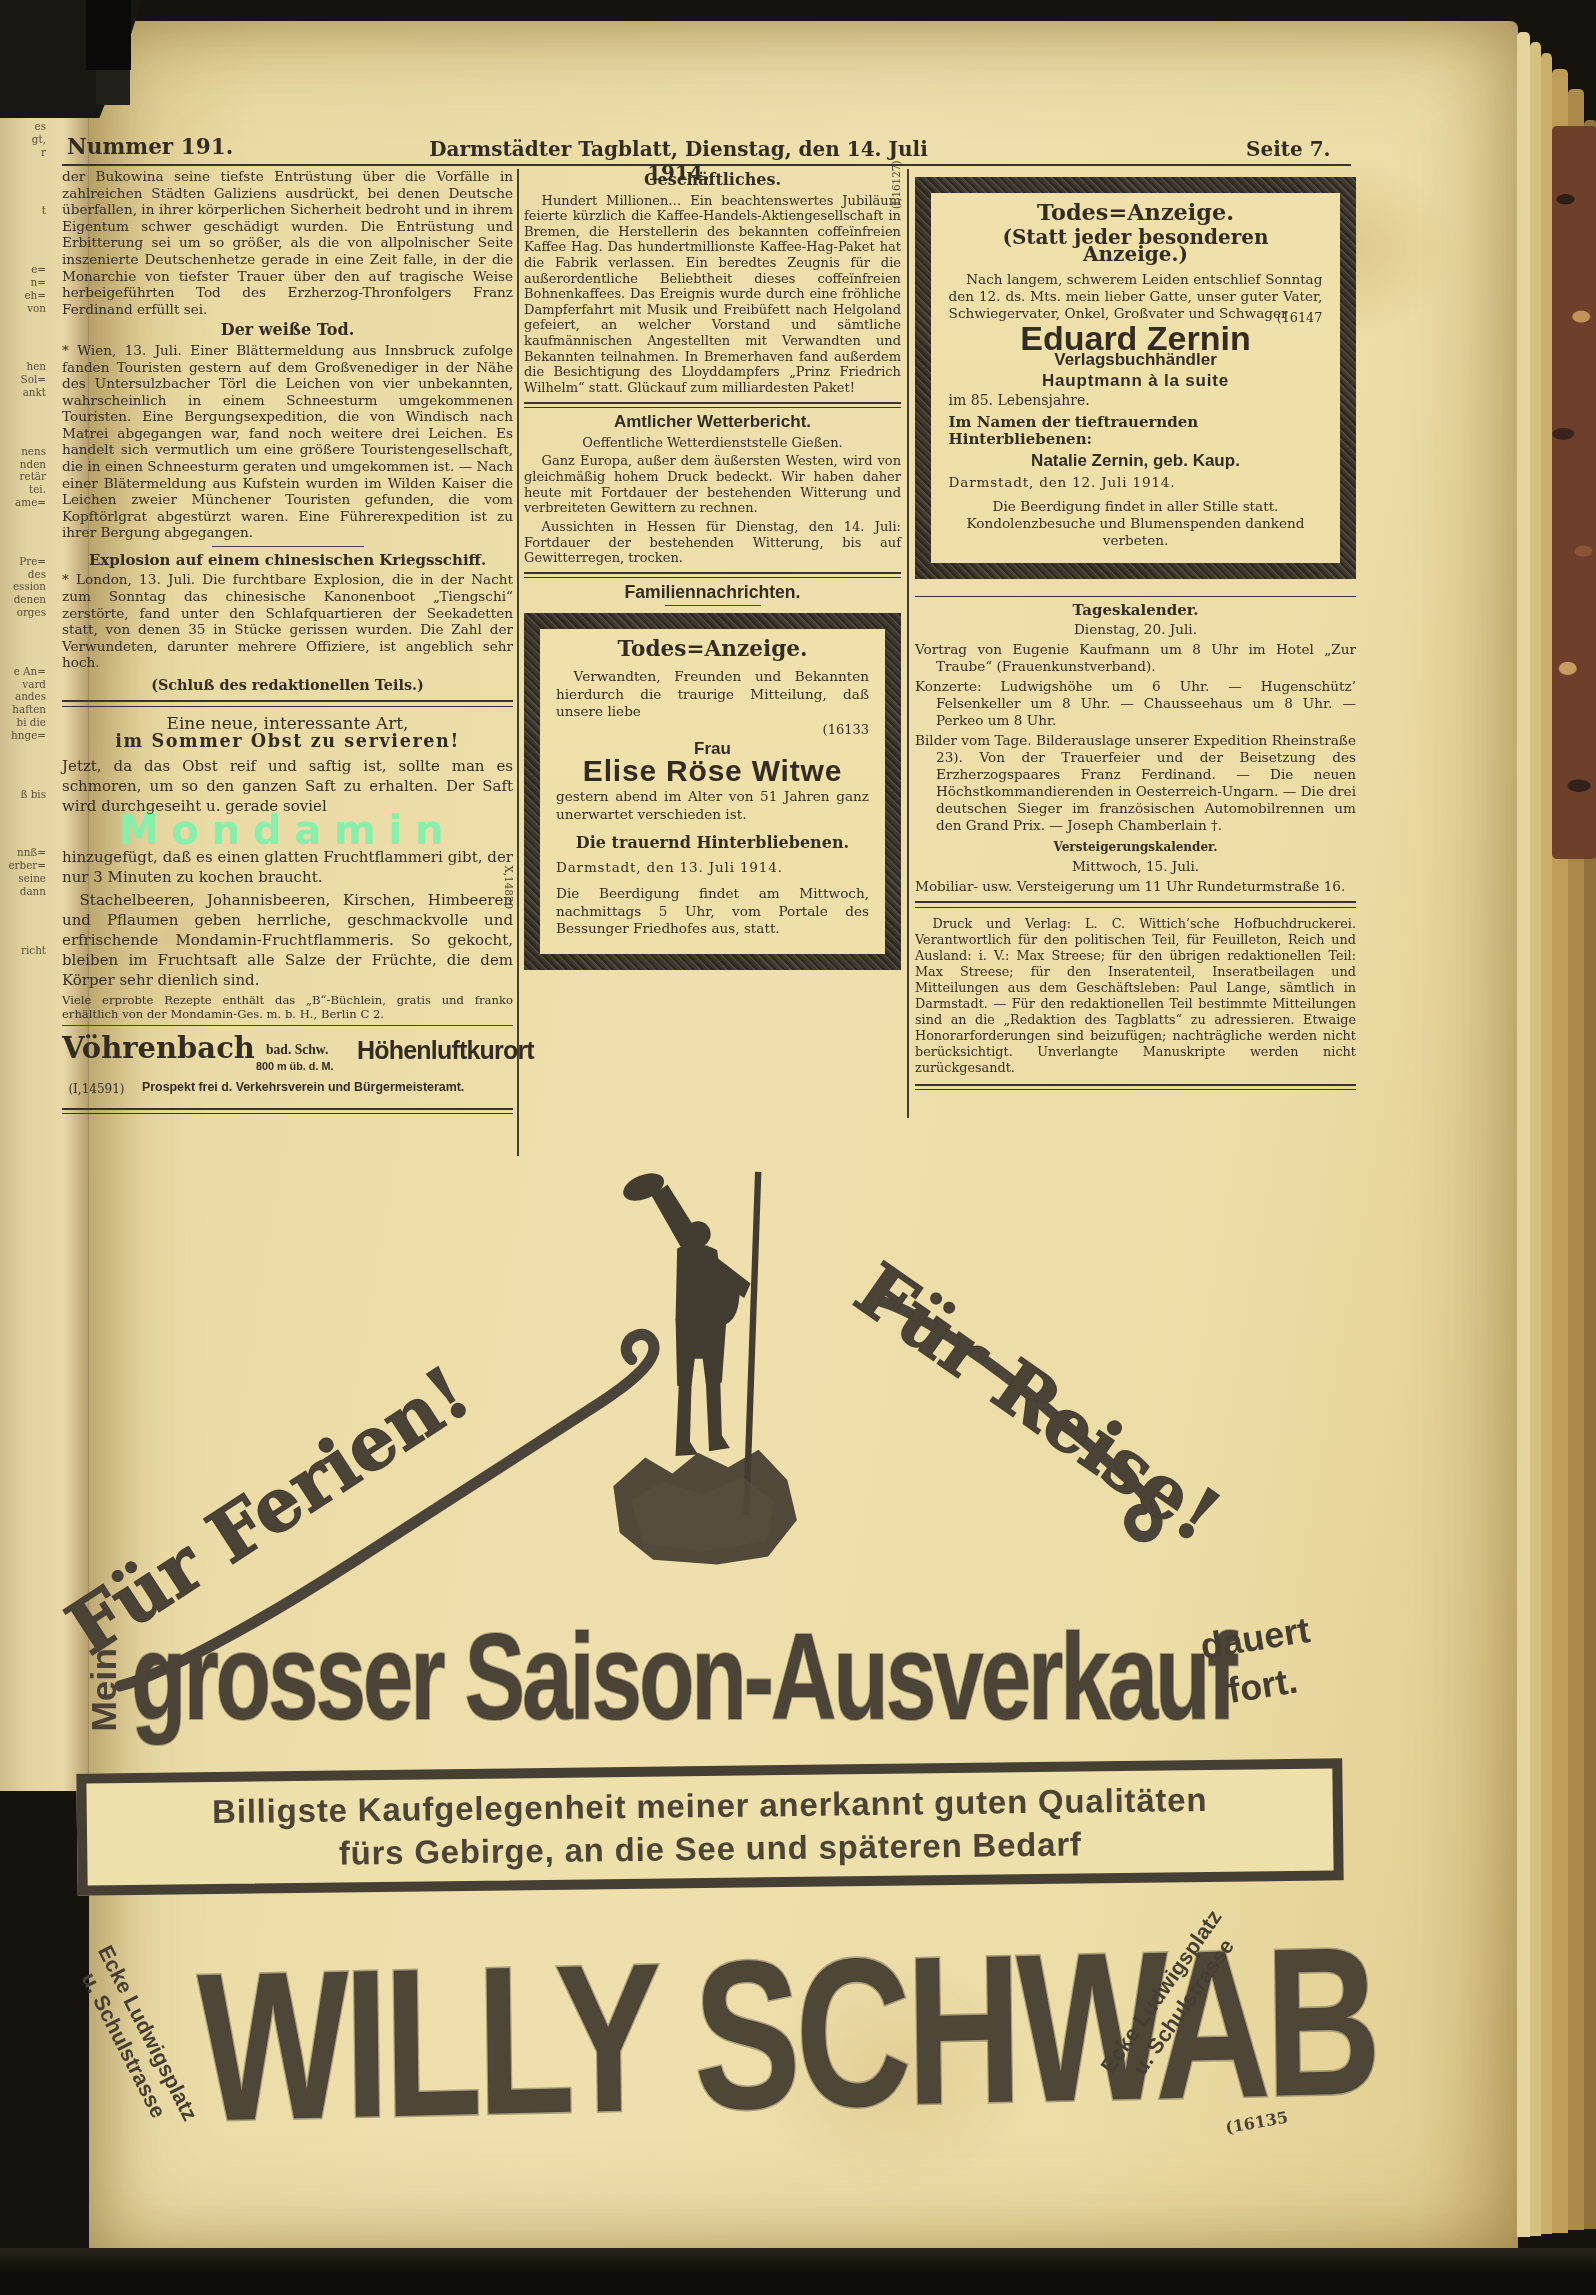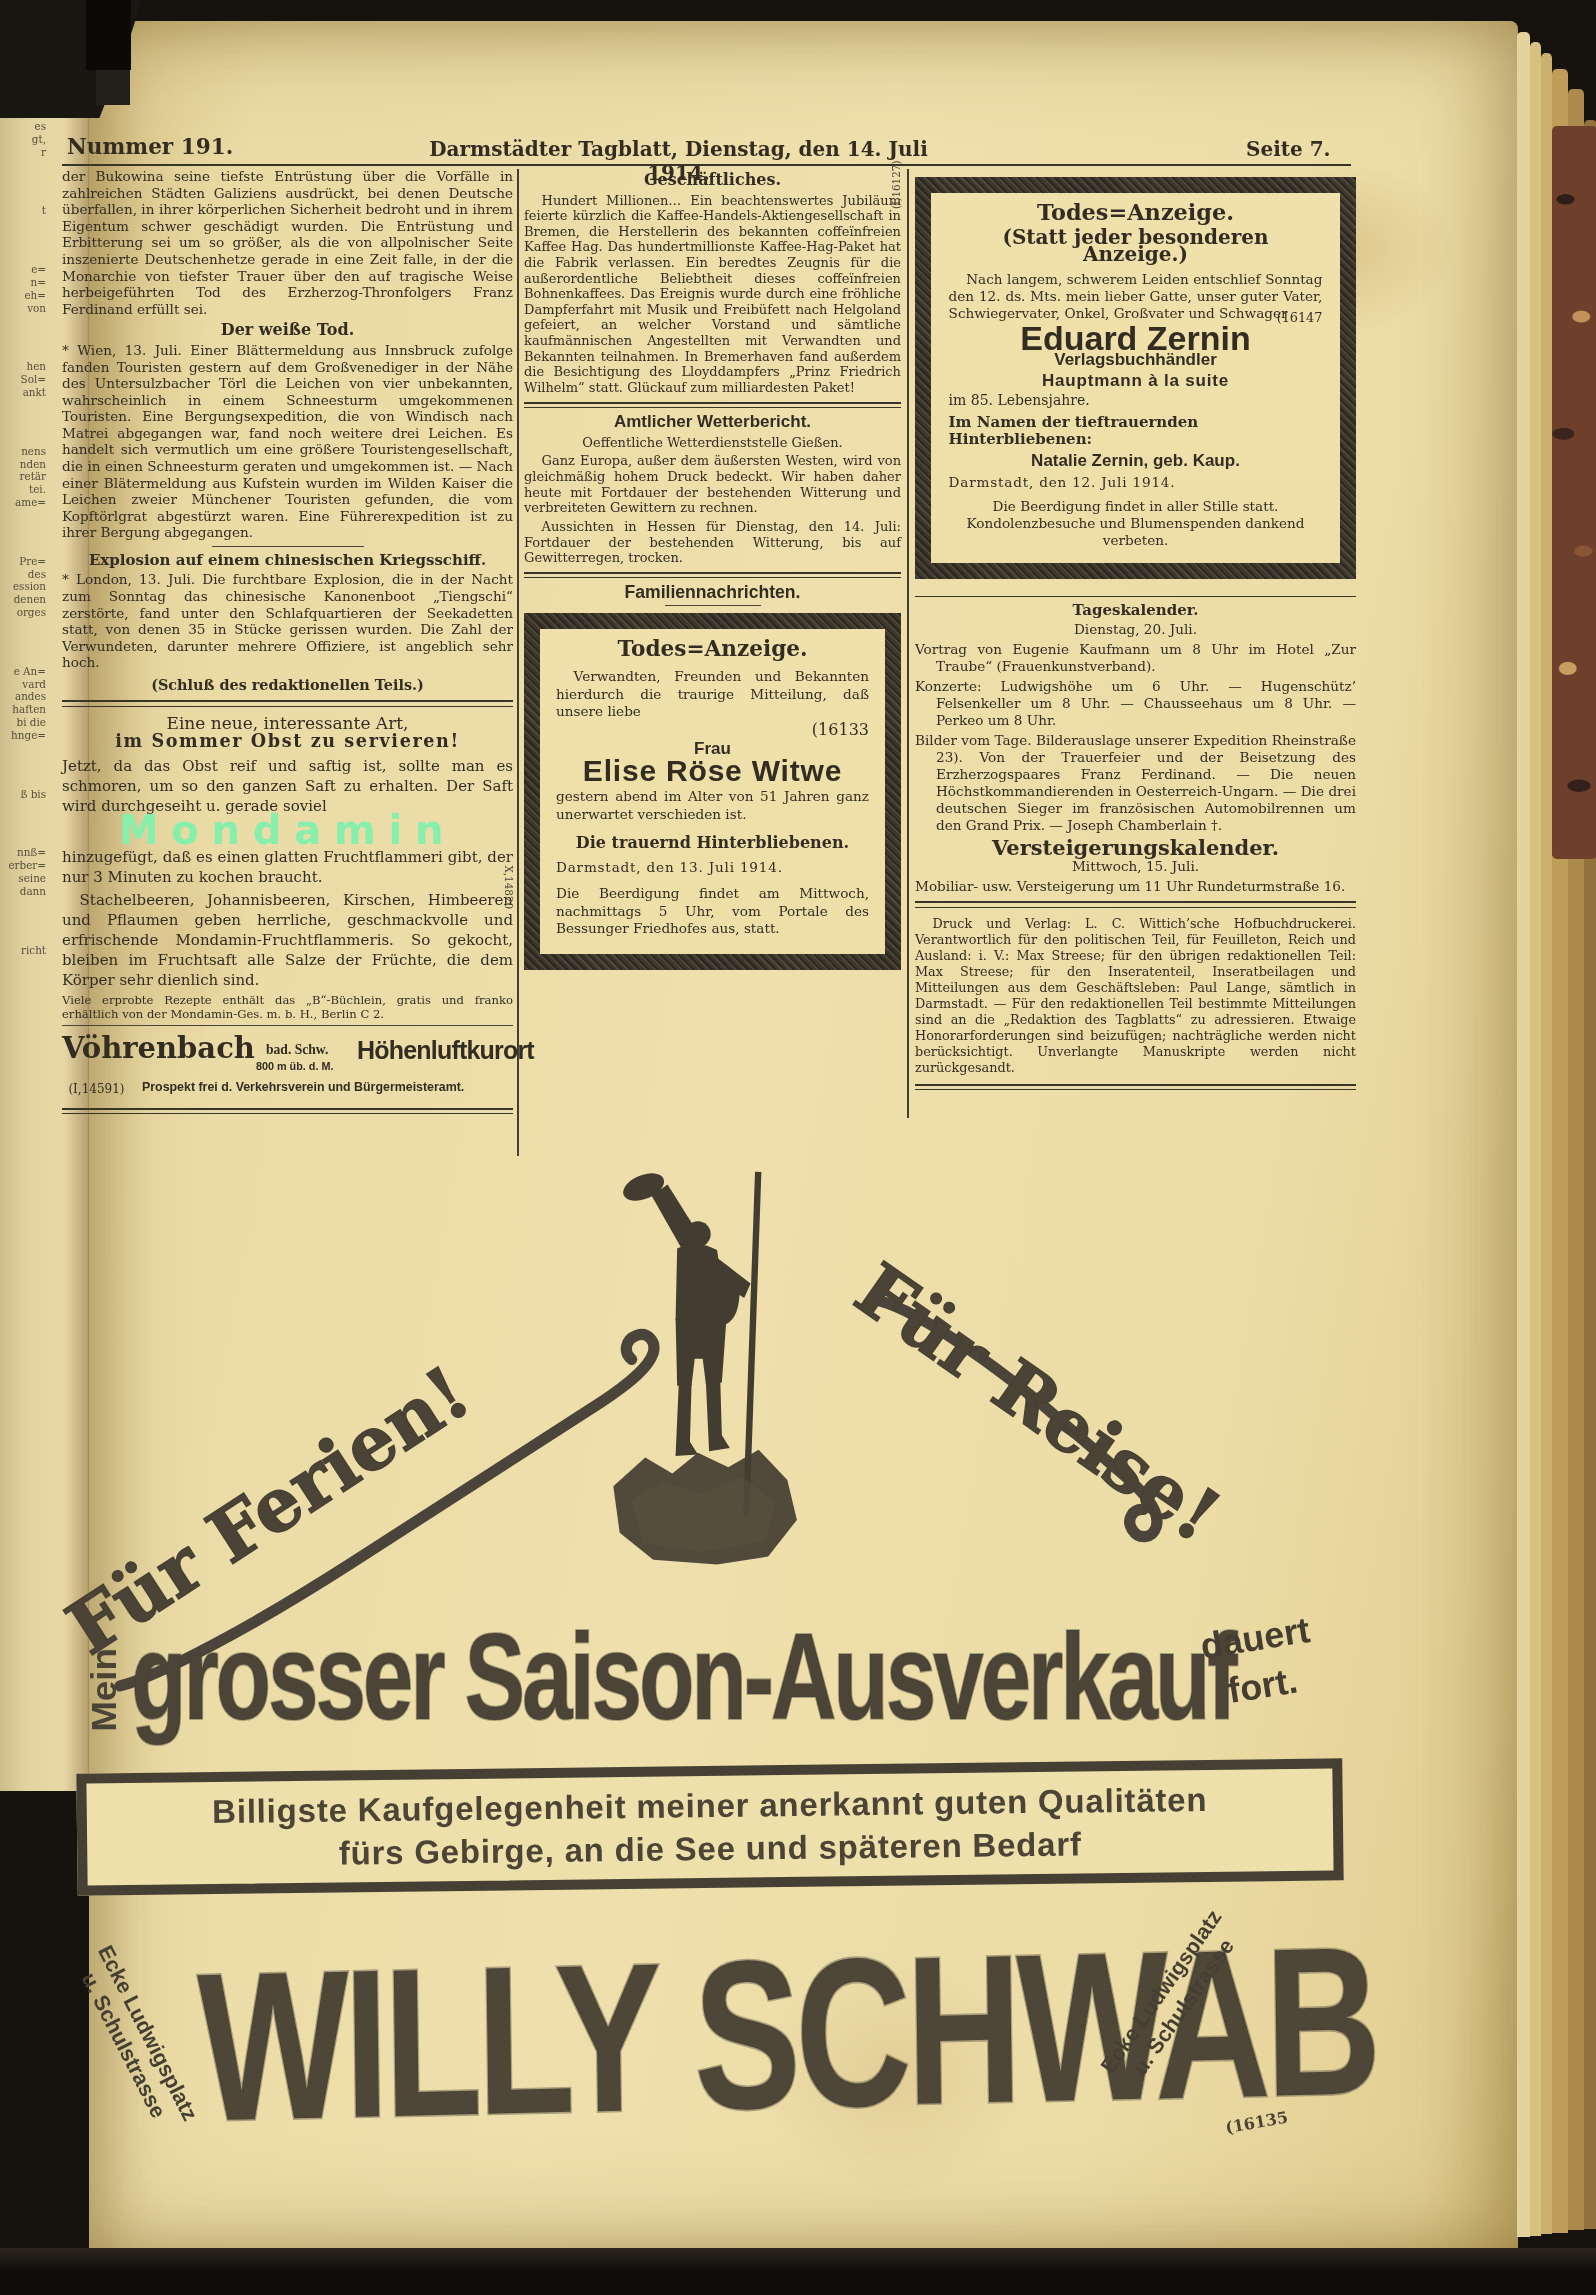--- a/index.html
+++ b/index.html
@@ -212,21 +212,21 @@
     <p class="just ind">Ganz Europa, außer dem äußersten Westen, wird von gleichmäßig hohem Druck bedeckt. Wir haben daher heute mit Fortdauer der bestehenden Witterung und verbreiteten Gewittern zu rechnen.</p>
     <p class="just ind">Aussichten in Hessen für Dienstag, den 14. Juli: Fortdauer der bestehenden Witterung, bis auf Gewitterregen, trocken.</p>
     <div class="rule2" style="margin:6.4px 0;"></div>
 
     <p class="h-frak sans" style="font-size:17.6px;margin:1.6px 0 1.6px 0;">Familiennachrichten.</p>
     <div class="shortrule" style="width:96px;"></div>
 
     <div class="notice" style="margin-top:6.4px;padding:12.8px 16px;">
       <p class="ctr b" style="font-size:21.6px;margin-bottom:11.2px;">Todes=Anzeige.</p>
       <p class="just ind" style="font-size:13.6px;line-height:17.6px;">Verwandten, Freunden und Bekannten hierdurch die traurige Mitteilung, daß unsere liebe</p>
-      <p style="text-align:right;font-size:16px;margin-top:-1.6px;">(16133</p>
+      <p style="text-align:right;font-size:13px;margin-top:-1.6px;">(16133</p>
       <p class="ctr b sans" style="font-size:17px;margin:3.2px 0 6.4px 0;">Frau</p>
       <p class="ctr b sans" style="font-size:30px;letter-spacing:0.8px;margin-bottom:9.6px;">Elise Röse Witwe</p>
       <p class="just" style="font-size:13.6px;line-height:17.6px;">gestern abend im Alter von 51 Jahren ganz unerwartet verschieden ist.</p>
       <p class="ctr b" style="font-size:16px;margin:11.2px 0 9.6px 0;">Die trauernd Hinterbliebenen.</p>
       <p style="font-size:13.6px;letter-spacing:0.8px;margin-bottom:9.6px;">Darmstadt, den 13. Juli 1914.</p>
       <p class="just" style="font-size:13.6px;line-height:17.6px;">Die Beerdigung findet am Mittwoch, nachmittags 5 Uhr, vom Portale des Bessunger Friedhofes aus, statt.</p>
     </div>
   </div>
 
   <div class="abs flow" id="col3">
@@ -245,21 +245,21 @@
       <p style="font-size:13.6px;letter-spacing:0.8px;margin-bottom:6.4px;">Darmstadt, den 12. Juli 1914.</p>
       <p class="ctr" style="font-size:13.6px;line-height:17px;">Die Beerdigung findet in aller Stille statt. Kondolenzbesuche und Blumenspenden dankend verbeten.</p>
     </div>
 
     <div class="rule1" style="margin:17.6px 0 4.8px 0;border-top-width:1.6px;"></div>
     <p class="h-frak" style="font-size:15px;margin-bottom:1.6px;">Tageskalender.</p>
     <p class="ctr" style="margin-bottom:3.2px;">Dienstag, 20. Juli.</p>
     <p class="just" style="padding-left:21px;text-indent:-21px;">Vortrag von Eugenie Kaufmann um 8 Uhr im Hotel „Zur Traube“ (Frauenkunstverband).</p>
     <p class="just" style="padding-left:21px;text-indent:-21px;">Konzerte: Ludwigshöhe um 6 Uhr. — Hugenschütz’ Felsenkeller um 8 Uhr. — Chausseehaus um 8 Uhr. — Perkeo um 8 Uhr.</p>
     <p class="just" style="padding-left:21px;text-indent:-21px;">Bilder vom Tage. Bilderauslage unserer Expedition Rheinstraße 23). Von der Trauerfeier und der Beisetzung des Erzherzogspaares Franz Ferdinand. — Die neuen Höchstkommandierenden in Oesterreich-Ungarn. — Die drei deutschen Sieger im französischen Automobilrennen um den Grand Prix. — Joseph Chamberlain †.</p>
-    <p class="h-frak" style="font-size:21px;margin:4.8px 0 1.6px 0;">Versteigerungskalender.</p>
+    <p class="h-frak" style="font-size:12px;margin:4.8px 0 1.6px 0;">Versteigerungskalender.</p>
     <p class="ctr" style="margin-bottom:3.2px;">Mittwoch, 15. Juli.</p>
     <p class="just" style="padding-left:21px;text-indent:-21px;">Mobiliar- usw. Versteigerung um 11 Uhr Rundeturmstraße 16.</p>
     <div class="rule2" style="margin:6.4px 0 8px 0;"></div>
     <p class="just ind" style="font-size:12.8px;line-height:16px;">Druck und Verlag: L. C. Wittich’sche Hofbuchdruckerei. Verantwortlich für den politischen Teil, für Feuilleton, Reich und Ausland: i. V.: Max Streese; für den übrigen redaktionellen Teil: Max Streese; für den Inseratenteil, Inseratbeilagen und Mitteilungen aus dem Geschäftsleben: Paul Lange, sämtlich in Darmstadt. — Für den redaktionellen Teil bestimmte Mitteilungen sind an die „Redaktion des Tagblatts“ zu adressieren. Etwaige Honorarforderungen sind beizufügen; nachträgliche werden nicht berücksichtigt. Unverlangte Manuskripte werden nicht zurückgesandt.</p>
     <div class="rule2" style="margin-top:8px;"></div>
   </div>
 
   <svg class="abs" width="1597" height="2295" viewBox="0 0 2000 2875" style="left:0;top:0;pointer-events:none;">
 
     <path d="M150,2112 C200,2100 320,2035 440,1958 L752,1757 C790,1732 812,1713 818,1695 C822,1680 811,1668 797,1673 C783,1678 780,1694 791,1703" stroke="#4a443a" stroke-width="14" fill="none" stroke-linecap="round"></path>

